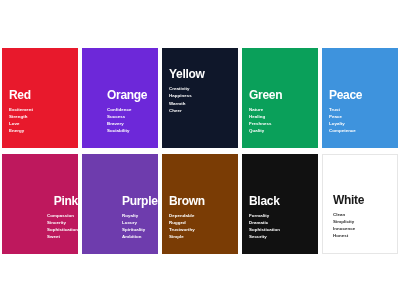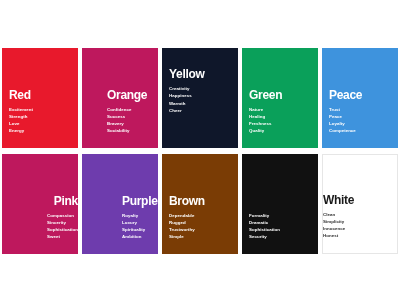--- a/index.html
+++ b/index.html
@@ -34,21 +34,21 @@
     position: relative;
     overflow: hidden;
     display: flex;
     flex-direction: column;
     justify-content: flex-end;
     padding: 0 0 14px 7px;
   }
 
   .card.light-card {
     border: 1px solid #e6e6e6;
-    padding-left: 0;
+    padding-left: 10px;
   }
 
   .card-title {
     font-size: 12px;
     font-weight: bold;
     line-height: 1;
     letter-spacing: -0.3px;
     margin-bottom: 5px;
     white-space: nowrap;
   }
@@ -79,21 +79,21 @@
 <div id="grid">
     <div class="card on-dark" style="background: rgb(232, 25, 44);">
       <div class="card-title">Red</div>
       <div class="card-traits">
         <div class="trait">Excitement</div>
         <div class="trait">Strength</div>
         <div class="trait">Love</div>
         <div class="trait">Energy</div>
       </div>
     </div>
-    <div class="card on-dark" style="background: #be185d; padding-left: 25px;">
+    <div class="card on-dark" style="background: #6d28d9; padding-left: 25px;">
       <div class="card-title">Orange</div>
       <div class="card-traits">
         <div class="trait">Confidence</div>
         <div class="trait">Success</div>
         <div class="trait">Bravery</div>
         <div class="trait">Sociability</div>
       </div>
     </div>
     <div class="card on-dark" style="background: #0f172a; justify-content: center;">
       <div class="card-title">Yellow</div>
@@ -143,20 +143,21 @@
     <div class="card on-dark" style="background: rgb(122, 60, 5);">
       <div class="card-title">Brown</div>
       <div class="card-traits">
         <div class="trait">Dependable</div>
         <div class="trait">Rugged</div>
         <div class="trait">Trustworthy</div>
         <div class="trait">Simple</div>
       </div>
     </div>
     <div class="card on-dark" style="background: rgb(17, 17, 17);">
+      <div class="card-title">Black</div>
       <div class="card-traits">
         <div class="trait">Formality</div>
         <div class="trait">Dramatic</div>
         <div class="trait">Sophistication</div>
         <div class="trait">Security</div>
       </div>
     </div>
     <div class="card on-light light-card" style="background: rgb(255, 255, 255);">
       <div class="card-title">White</div>
       <div class="card-traits">

